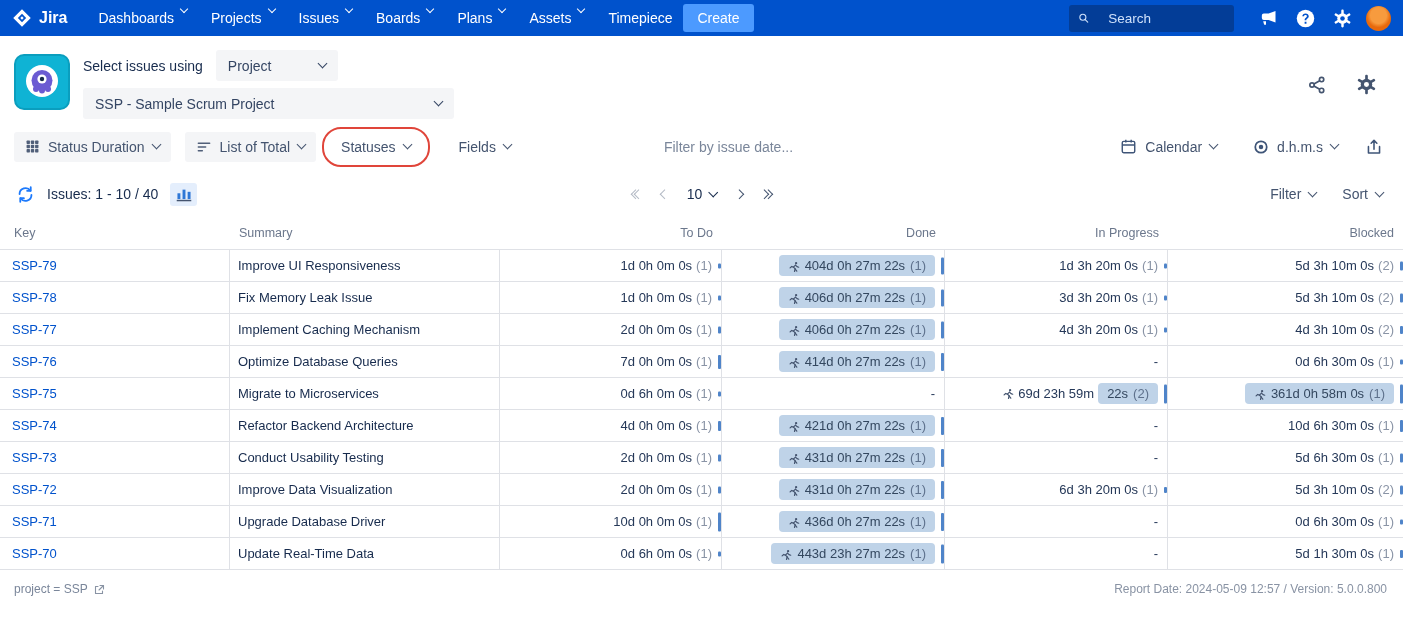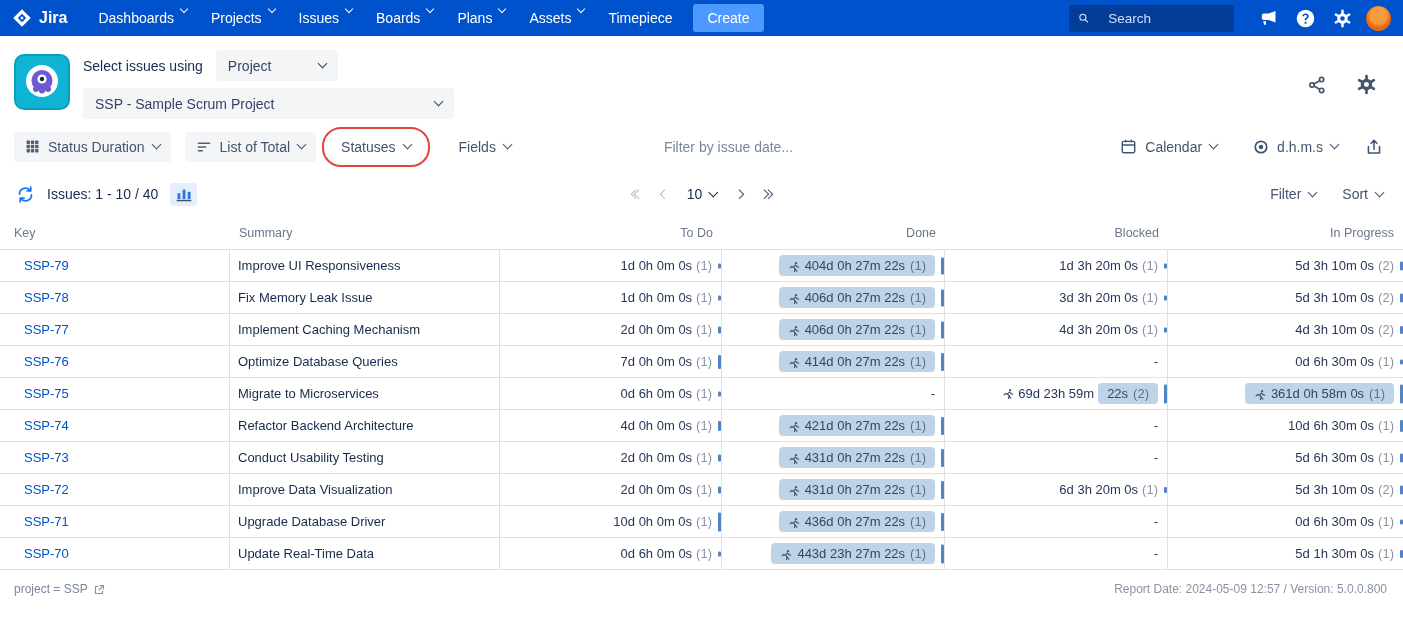--- a/index.html
+++ b/index.html
@@ -11,21 +11,21 @@
   .chev.l{transform:rotate(135deg);margin:0}
   .chev.r{transform:rotate(-45deg);margin:0}
 
   
   .topnav{height:36px;background:#0052CC;display:flex;align-items:center;padding:0 12px}
   .brand{display:flex;align-items:center;gap:7px;margin-right:20px;text-decoration:none;cursor:pointer}
   .brand-text{color:#fff;font-size:16px;font-weight:700}
   .nav-items{display:flex;align-items:center;gap:2px}
   .nav-item{background:none;border:none;color:#fff;font-size:14px;font-weight:500;padding:6px 11px;display:inline-flex;gap:7px;border-radius:3px}
   .nav-item .chev{width:6px;height:6px}
-  .create-btn{margin-left:10px;background:#4C9AFF;color:#fff;border:none;border-radius:3px;font-size:14px;font-weight:500;padding:6px 14px}
+  .create-btn{background:#4C9AFF;color:#fff;border:none;border-radius:3px;font-size:14px;font-weight:500;padding:6px 14px}
   .nav-right{margin-left:auto;display:flex;align-items:center;gap:11px}
   .searchbox{display:flex;align-items:center;gap:19px;background:rgba(9,30,66,.38);border-radius:3px;height:27px;padding:0 9px;width:165px;margin-right:10px;cursor:text}
   .searchbox input{background:transparent;border:none;outline:none;color:#fff;font-size:13.5px;width:100%}
   .searchbox input::placeholder{color:#CFE1FB}
   .nav-ic{display:inline-flex;align-items:center;justify-content:center;width:26px;height:26px;cursor:pointer}
   .avatar{width:25px;height:25px;border-radius:50%;background:radial-gradient(circle at 50% 38%,#F79B3E 40%,#E8690B 60%);display:inline-block;cursor:pointer}
 
   
   .header{display:flex;padding:14px 18px 0 14px;gap:13px}
   .app-logo{width:56px;height:56px;flex:0 0 auto;margin-top:4px}
@@ -60,21 +60,21 @@
   .pgsize{display:inline-flex;align-items:center;gap:7px;background:none;border:none;font-size:14px;color:#172B4D}
   .pager-right{margin-left:auto;display:flex;gap:22px}
 
   
   .tbl{display:grid;grid-template-columns:230px 270px 222px 223px 223px 235px;margin-top:14px;font-size:13px}
   .th{color:#6B778C;font-size:12.5px;padding:6px 9px 9px 9px;display:flex;align-items:flex-end;border-bottom:1px solid #DFE1E6;background:none;font-weight:400;cursor:pointer}
   .th.num{justify-content:flex-end}
   .th.first{padding-left:14px}
   .td{height:32px;display:flex;align-items:center;border-bottom:1px solid #DFE1E6;border-right:1px solid #DFE1E6;background:#fff}
   .td.last{border-right:none}
-  .keycell{padding-left:24px}
+  .keycell{padding-left:12px}
   .keylink{color:#0052CC;font-weight:500;text-decoration:none;font-size:13px}
   .sumcell{padding-left:8px;color:#172B4D}
   .dur{justify-content:flex-end;padding-right:9px;position:relative;gap:4px;color:#253858}
   .cnt{color:#8A94A6}
   .pill{display:inline-flex;align-items:flex-end;gap:5px;background:#BFD3E8;border-radius:4px;padding:3px 9px;color:#33475F}
   .pill .cnt{color:#5E718C}
   .runner{width:12px;height:12px;flex:0 0 auto}
   .runner circle{fill:#44546F}
   .runner path{fill:none;stroke:#44546F;stroke-width:2.4;stroke-linecap:round;stroke-linejoin:round}
   .minibar{position:absolute;right:0;top:50%;transform:translateY(-50%);width:3px;background:#4F84C9;border-radius:1px}
@@ -321,22 +321,22 @@
           <i class="chev"></i>
       </button>
     </div>
   </section>
 
   <section class="tbl" id="tgrid">
       <div class="th first">Key</div>
       <div class="th">Summary</div>
       <div class="th num">To Do</div>
       <div class="th num">Done</div>
+      <div class="th num">In Progress</div>
       <div class="th num">Blocked</div>
-      <div class="th num">In Progress</div>
       <div class="td keycell">
         <a class="keylink" href="#">SSP-79</a>
       </div>
       <div class="td sumcell">Improve UI Responsiveness</div>
       <div class="td dur">
         <span class="val">1d 0h 0m 0s</span>
         <span class="cnt">(1)</span>
         <i class="minibar" style="height: 5px;"></i>
       </div>
       <div class="td dur">

